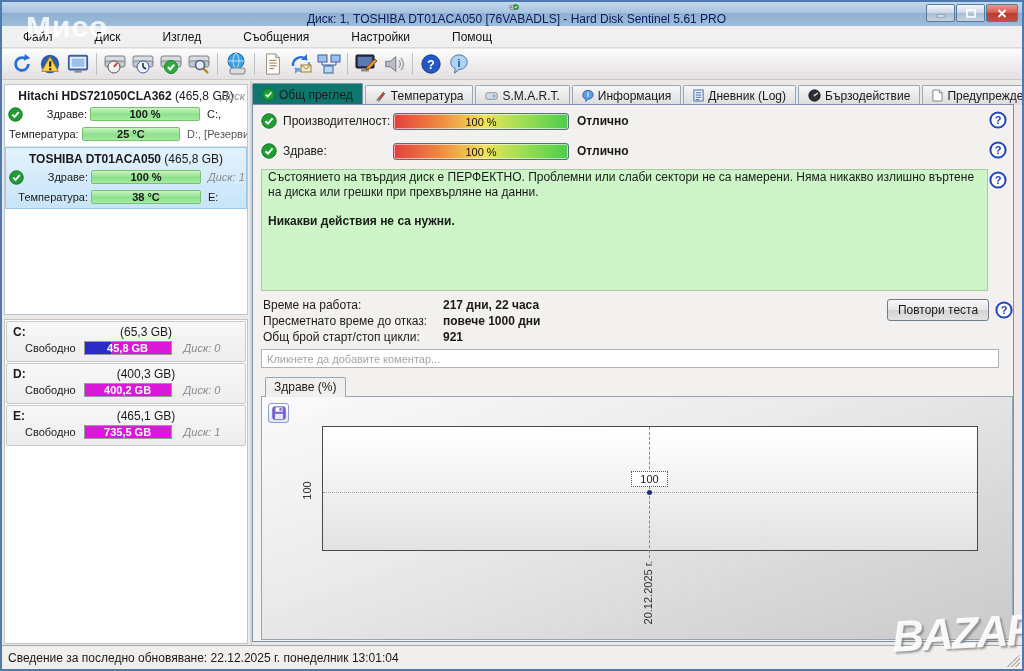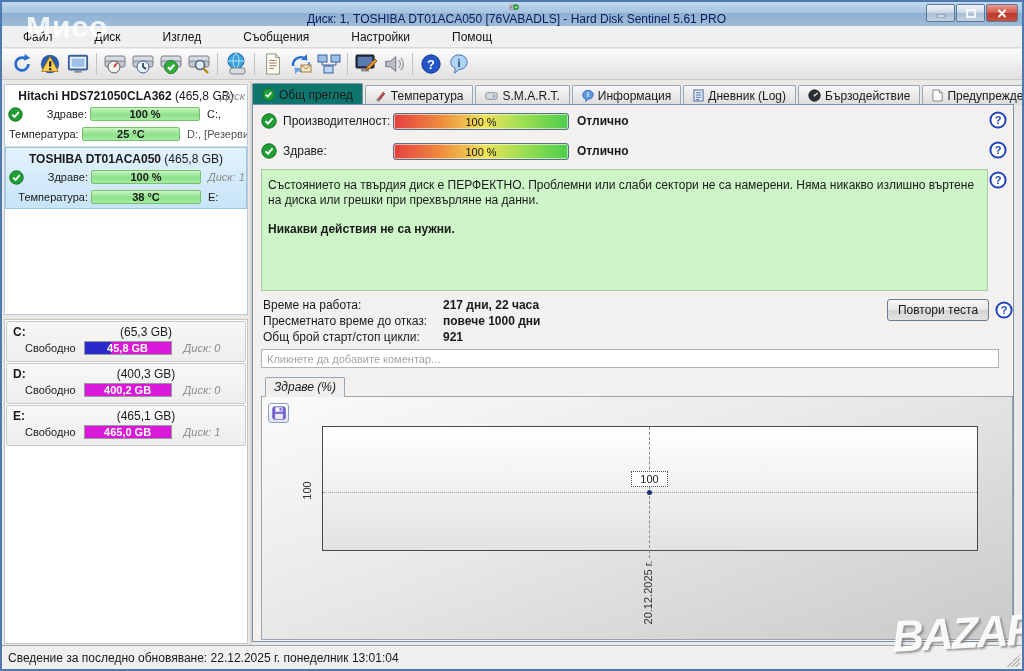--- a/index.html
+++ b/index.html
@@ -58,32 +58,32 @@
     border-radius:2px 2px 0 0; font-size:12px; white-space:nowrap; }
   .tab.active { background:#0f766e; height:22px; font-size:12px; border-color:#7a92ac; }
   .contentpanel { position:absolute; left:0; top:23px; width:762px; height:538px; background:#f2f1ef; border:1px solid #7a92ac; }
   .metricrow { position:absolute; left:8px; display:flex; align-items:center; height:18px; }
   .metricrow .mlabel { width:108px; margin-left:6px; }
   .gradbar { width:176px; height:17px; border:1px solid #55707f; border-radius:3px; margin-left:2px;
     background:linear-gradient(90deg,#e43f3f,#ef8f3f 28%,#efe35a 52%,#9ade52 75%,#4ccc4c);
     box-shadow:inset 0 0 0 1px rgba(255,255,255,.55); text-align:center; font-size:11px; line-height:16px; color:#111; }
   .mstatus { font-weight:bold; margin-left:8px; }
   .helpicon { position:absolute; width:18px; height:18px; }
-  .greenbox { position:absolute; left:8px; top:64px; width:727px; height:122px; background:#cdf5c8; border:1px solid #aac8a2; padding:8px 6px; font-size:12px; line-height:1.25; }
+  .greenbox { position:absolute; left:8px; top:64px; width:727px; height:122px; background:#cdf5c8; border:1px solid #aac8a2; padding:0 6px; font-size:12px; line-height:1.25; }
   .greenbox .b2 { font-weight:bold; margin-top:14px; }
   .statrow { position:absolute; left:10px; display:flex; font-size:12px;align-items:flex-end; }
   .statrow .slabel { width:180px; }
   .statrow .sval { font-weight:bold; }
   .retest { position:absolute; left:634px; top:194px; width:102px; height:22px;
     background:linear-gradient(#f8f8f8,#e6e6e6 50%,#d4d4d4 51%,#e2e2e2); border:1px solid #6d7e90; border-radius:3px;
     font-size:12px; text-align:center; line-height:20px; }
   .comment { position:absolute; left:8px; top:244px; width:738px; height:19px; border:1px solid #b3b3b3; background:#fff; font-size:11px; padding:0 5px; color:#333; font-family:"Liberation Sans",sans-serif; }
   .comment::placeholder { color:#a5a5a5; }
   
-  .charttab { position:absolute; left:12px; top:272px; height:20px; padding:0 8px; background:#f0efed; border:1px solid #9aa7b5; border-bottom:none; border-radius:2px 2px 0 0; font-size:12px; line-height:19px; z-index:2;font-style:italic; }
+  .charttab { position:absolute; left:12px; top:272px; height:20px; padding:0 8px; background:#f0efed; border:1px solid #9aa7b5; border-bottom:none; border-radius:2px 2px 0 0; font-size:12px; line-height:19px; z-index:2; }
   .chartpanel { position:absolute; left:8px; top:291px; width:752px; height:244px; border:1px solid #98a4b0; background:linear-gradient(160deg,#fbfbfb 0%,#e8e8e8 45%,#c9c9c9 100%); }
   .savebtn { position:absolute; left:6px; top:6px; width:21px; height:20px; border:1px solid #8fa0c8; border-radius:3px; background:linear-gradient(#ffffff,#dde4f2); display:flex; align-items:center; justify-content:center; }
   .plot { position:absolute; left:60px; top:29px; width:656px; height:125px; border:1px solid #4a4a4a; background:linear-gradient(#ffffff,#e2e2e2); }
   .hgrid { position:absolute; left:0; top:65px; width:100%; height:0; border-top:1px dotted #9a9a9a; }
   .vline { position:absolute; left:326px; top:0; width:0; height:131px; border-left:1px dashed #8a8a8a; }
   .datapoint { position:absolute; left:324px; top:63px; width:5px; height:5px; background:#1c2f7c; border-radius:50%; }
   .pointlabel { position:absolute; left:308px; top:44px; width:37px; height:16px; background:#fdfdfd; border:1px dotted #555; text-align:center; font-size:11px; line-height:15px; color:#222; }
   .ytick { position:absolute; left:30px; top:87px; width:30px; height:13px; transform:rotate(-90deg); font-size:11px; color:#333; text-align:center; }
   .xdate { position:absolute; left:341px; top:189px; width:90px; height:13px; transform:rotate(-90deg); font-size:11px; color:#333; text-align:center; white-space:nowrap; }
   
@@ -328,21 +328,21 @@
             <span class="pdisk">Диск: 0</span>
           </div>
       </div>
       <div class="partbox">
         <div class="partline1">
             <span class="pletter">E:</span>
             <span class="psize">(465,1 GB)</span>
           </div>
         <div class="partline2">
             <span>Свободно</span>
-            <span class="pbar">465,0 GB</span>
+            <span class="pbar">735,5 GB</span>
             <span class="pdisk">Диск: 1</span>
           </div>
       </div>
     </div>
   </div>
 
   <div class="splitter"></div>
 
   <div class="rightpanel">
     <div class="tabsrow">

